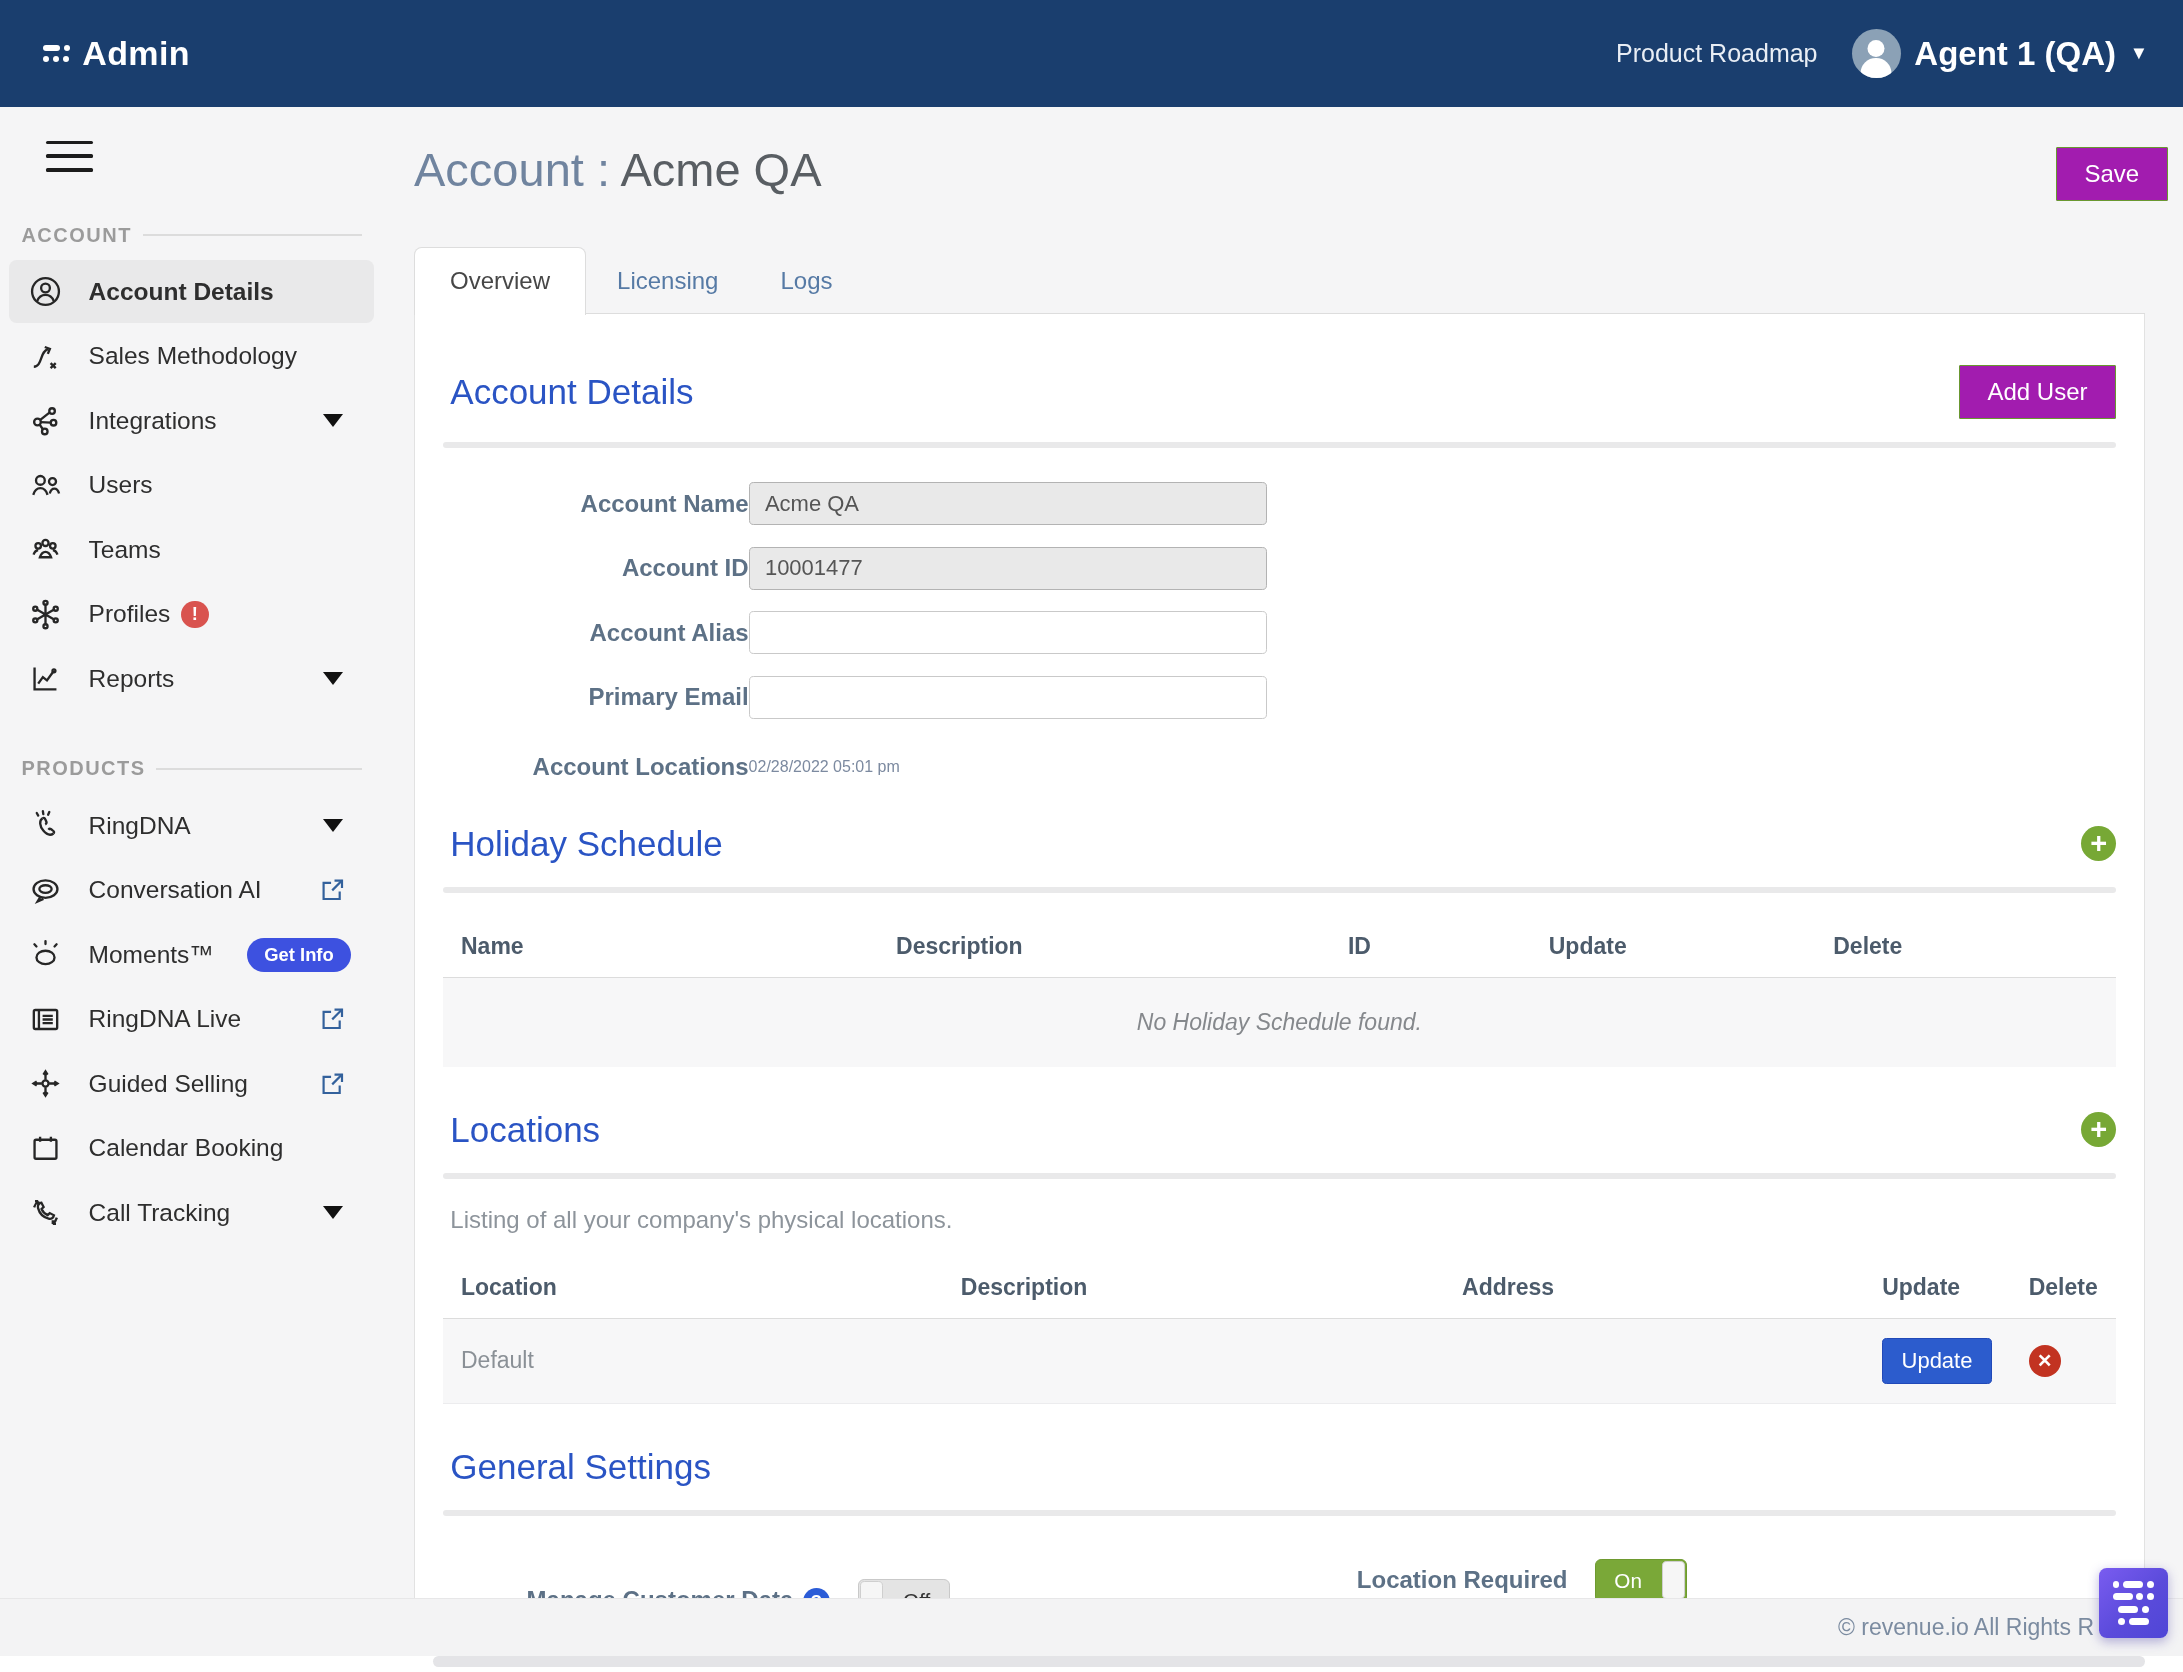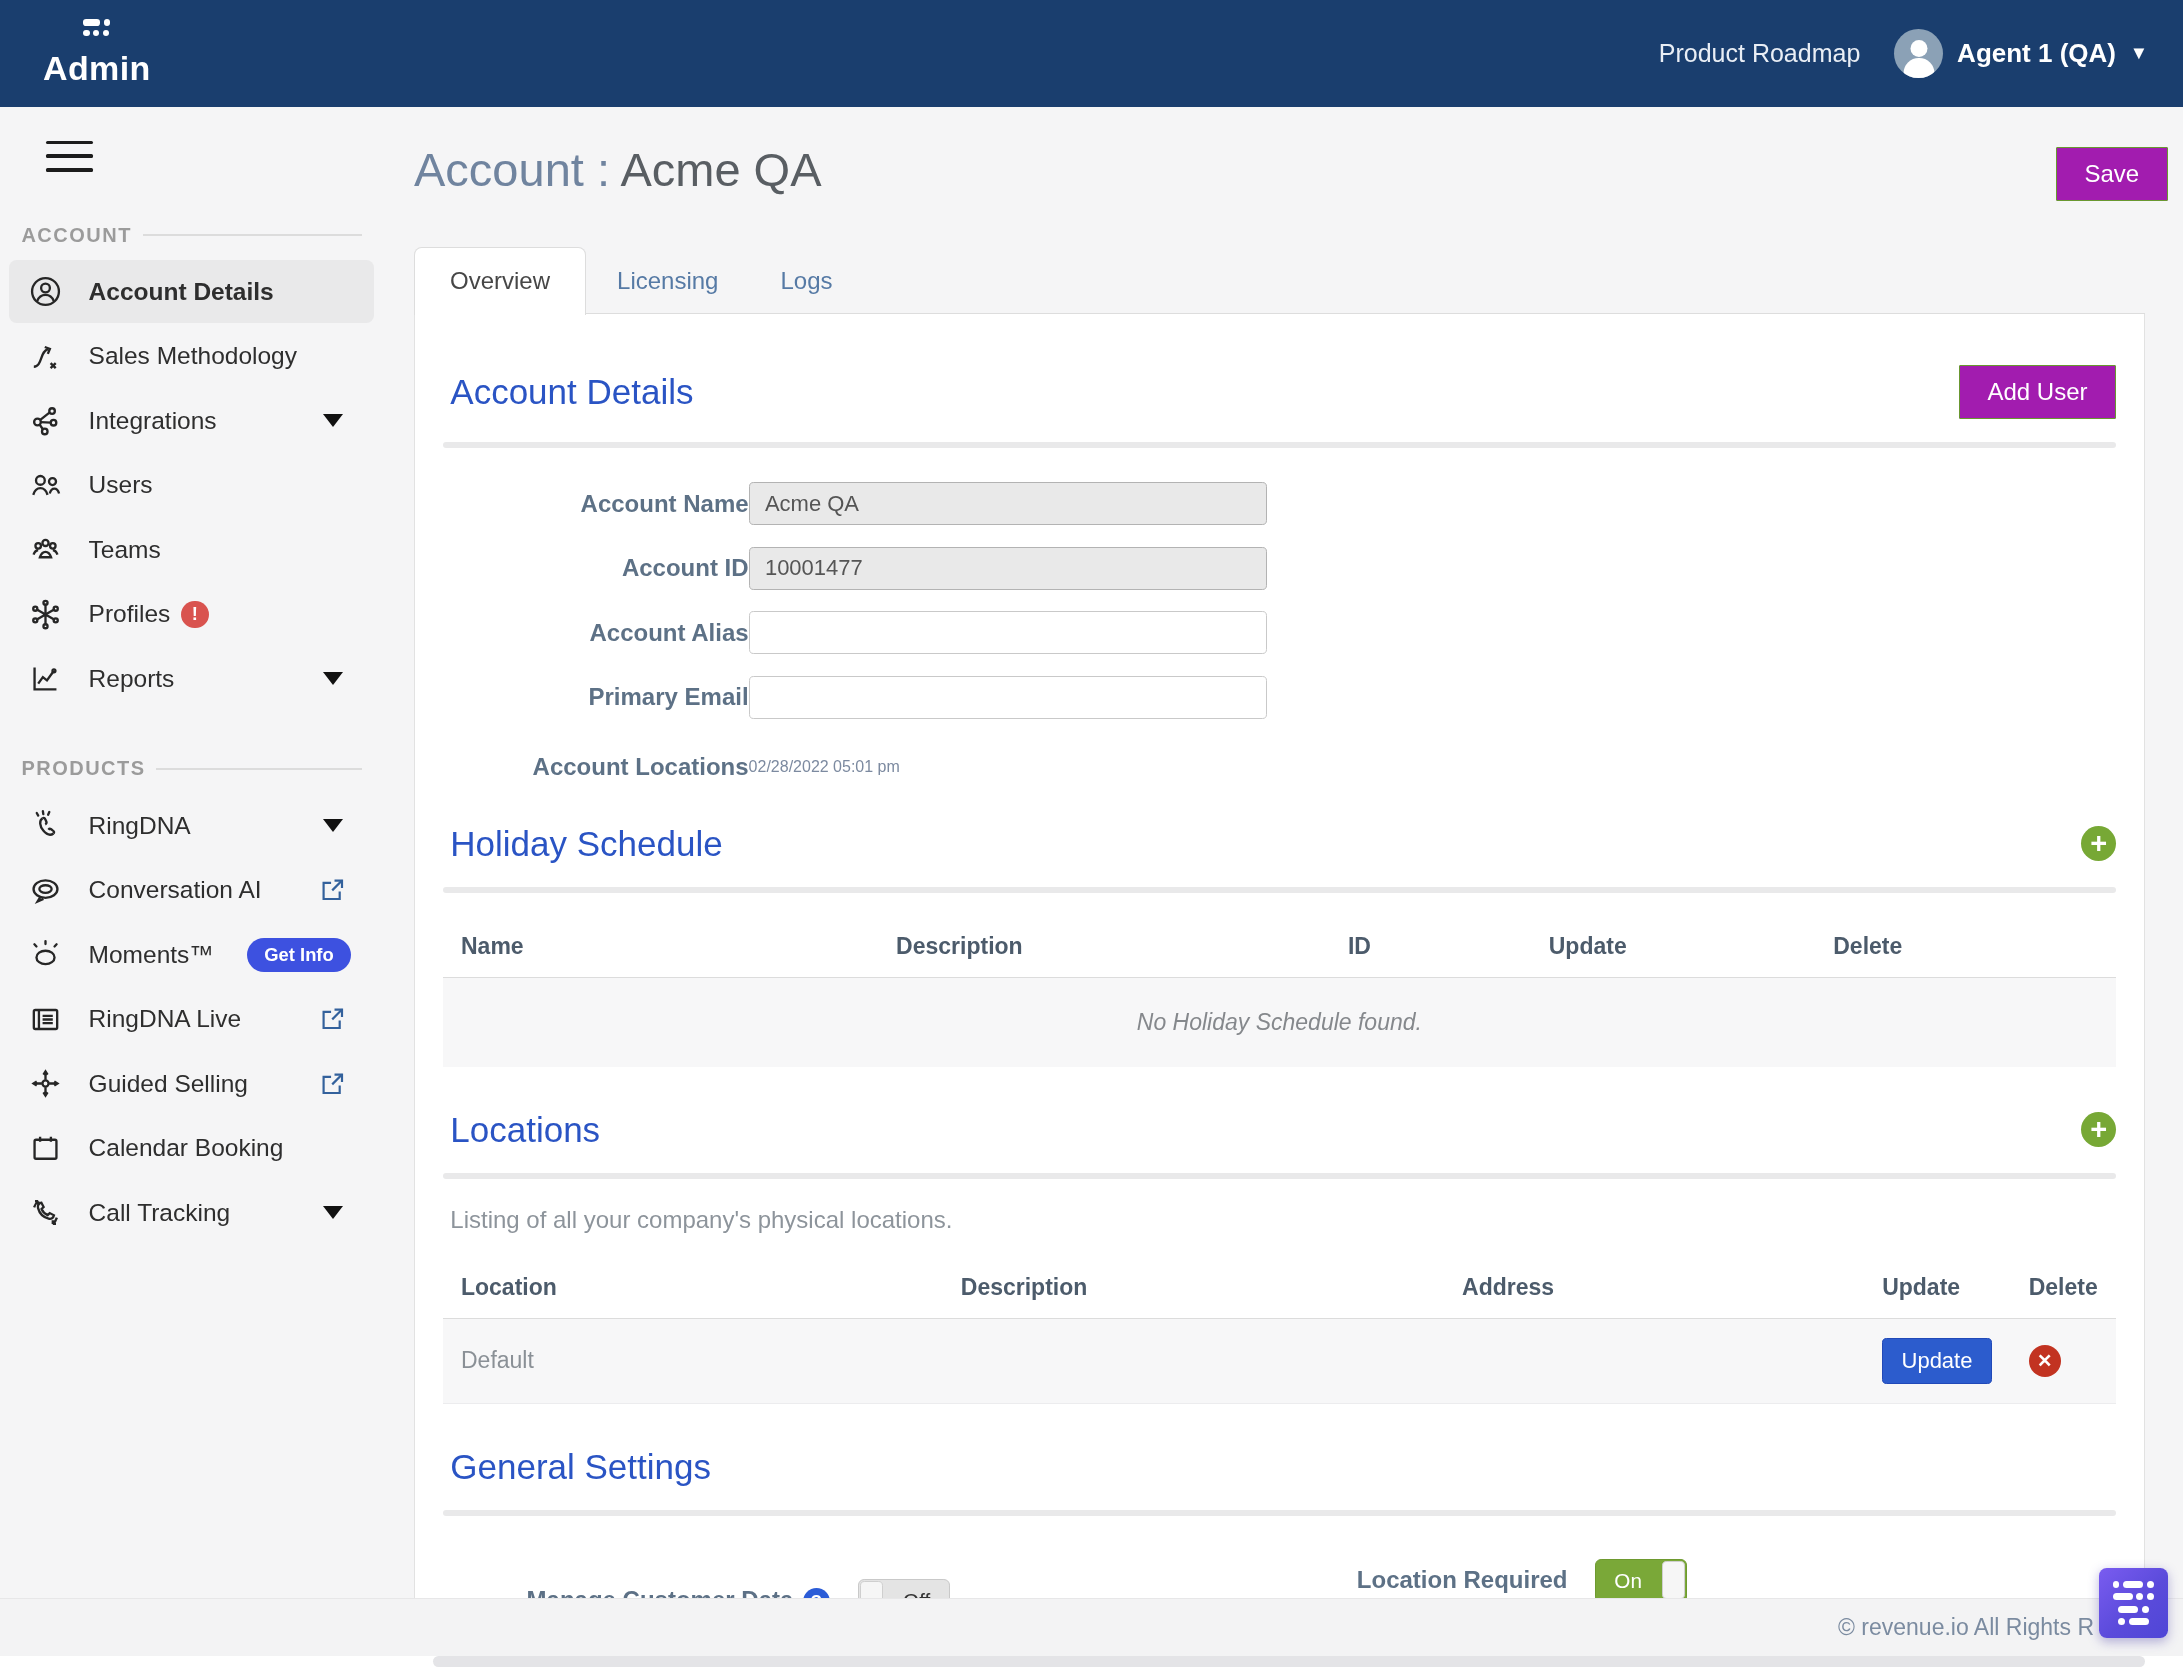--- a/index.html
+++ b/index.html
@@ -2,33 +2,33 @@
 <html style="font-size:12.3px"><head>
 <meta charset="utf-8">
 <style>
   * { margin:0; padding:0; box-sizing:border-box; }
   html,body { background:#f5f5f6; }
   body { font-family:"Liberation Sans", sans-serif; color:#333; }
   #page { position:relative; width:2183px; height:1672px; overflow:hidden; background:#f5f5f6; }
 
   
   .navbar { position:relative; z-index:5; display:flex; align-items:center; height:107px; background:#1a3e6e; padding:0 35px 0 43px; }
-  .brand { display:flex; align-items:center; gap:12.3px;flex-direction:column; }
+  .brand { display:flex; align-items:center; gap:12.3px; }
   .morse { display:flex; flex-direction:column; gap:4.6px; }
   .morse .row { display:flex; gap:3.8px; align-items:center; }
   .morse i { display:block; background:#fff; border-radius:3.1px; height:6.1px; }
   .morse i.dot { width:6.1px; } .morse i.dash { width:17px; }
   .brand-name { color:#fff; font-size:34px; font-weight:bold; letter-spacing:0.4px; }
   .nav-right { margin-left:auto; display:flex; align-items:center; gap:34px; }
   .nav-link { color:#e9eef5; font-size:25px; cursor:pointer; }
   .user-menu { display:flex; align-items:center; gap:13.8px; cursor:pointer; }
   .avatar { width:49px; height:49px; border-radius:50%; background:#8ba1b6; position:relative; overflow:hidden; }
   .avatar:before { content:""; position:absolute; left:50%; top:10.7px; transform:translateX(-50%); width:17px; height:17px; border-radius:50%; background:#fff; }
   .avatar:after { content:""; position:absolute; left:50%; top:29px; transform:translateX(-50%); width:31px; height:20px; border-radius:15.3px 15.3px 3.1px 3.1px; background:#fff; }
-  .user-name { color:#fff; font-size:26px; font-weight:bold; }
+  .user-name { color:#fff; font-size:33px; font-weight:bold; }
   .caret { color:#fff; font-size:18.4px; line-height:1; }
 
   
   .layout { display:flex; align-items:flex-start; }
   .sidebar { width:383px; flex:0 0 383px; padding:29px 0 0 0; }
   .burger { margin-left:46px; display:flex; flex-direction:column; gap:10px; cursor:pointer; padding:4.6px 0; }
   .burger i { display:block; width:47px; height:3.8px; background:#1c1c1c; border-radius:1.5px; }
   .side-label { display:flex; align-items:center; margin:47px 21.4px 13.8px 21.4px; }
   .side-label span { font-size:20px; font-weight:bold; letter-spacing:1.5px; color:#9b9b9b; }
   .side-label .rule { flex:1; height:1.5px; background:#dcdcdc; margin-left:10.7px; }

